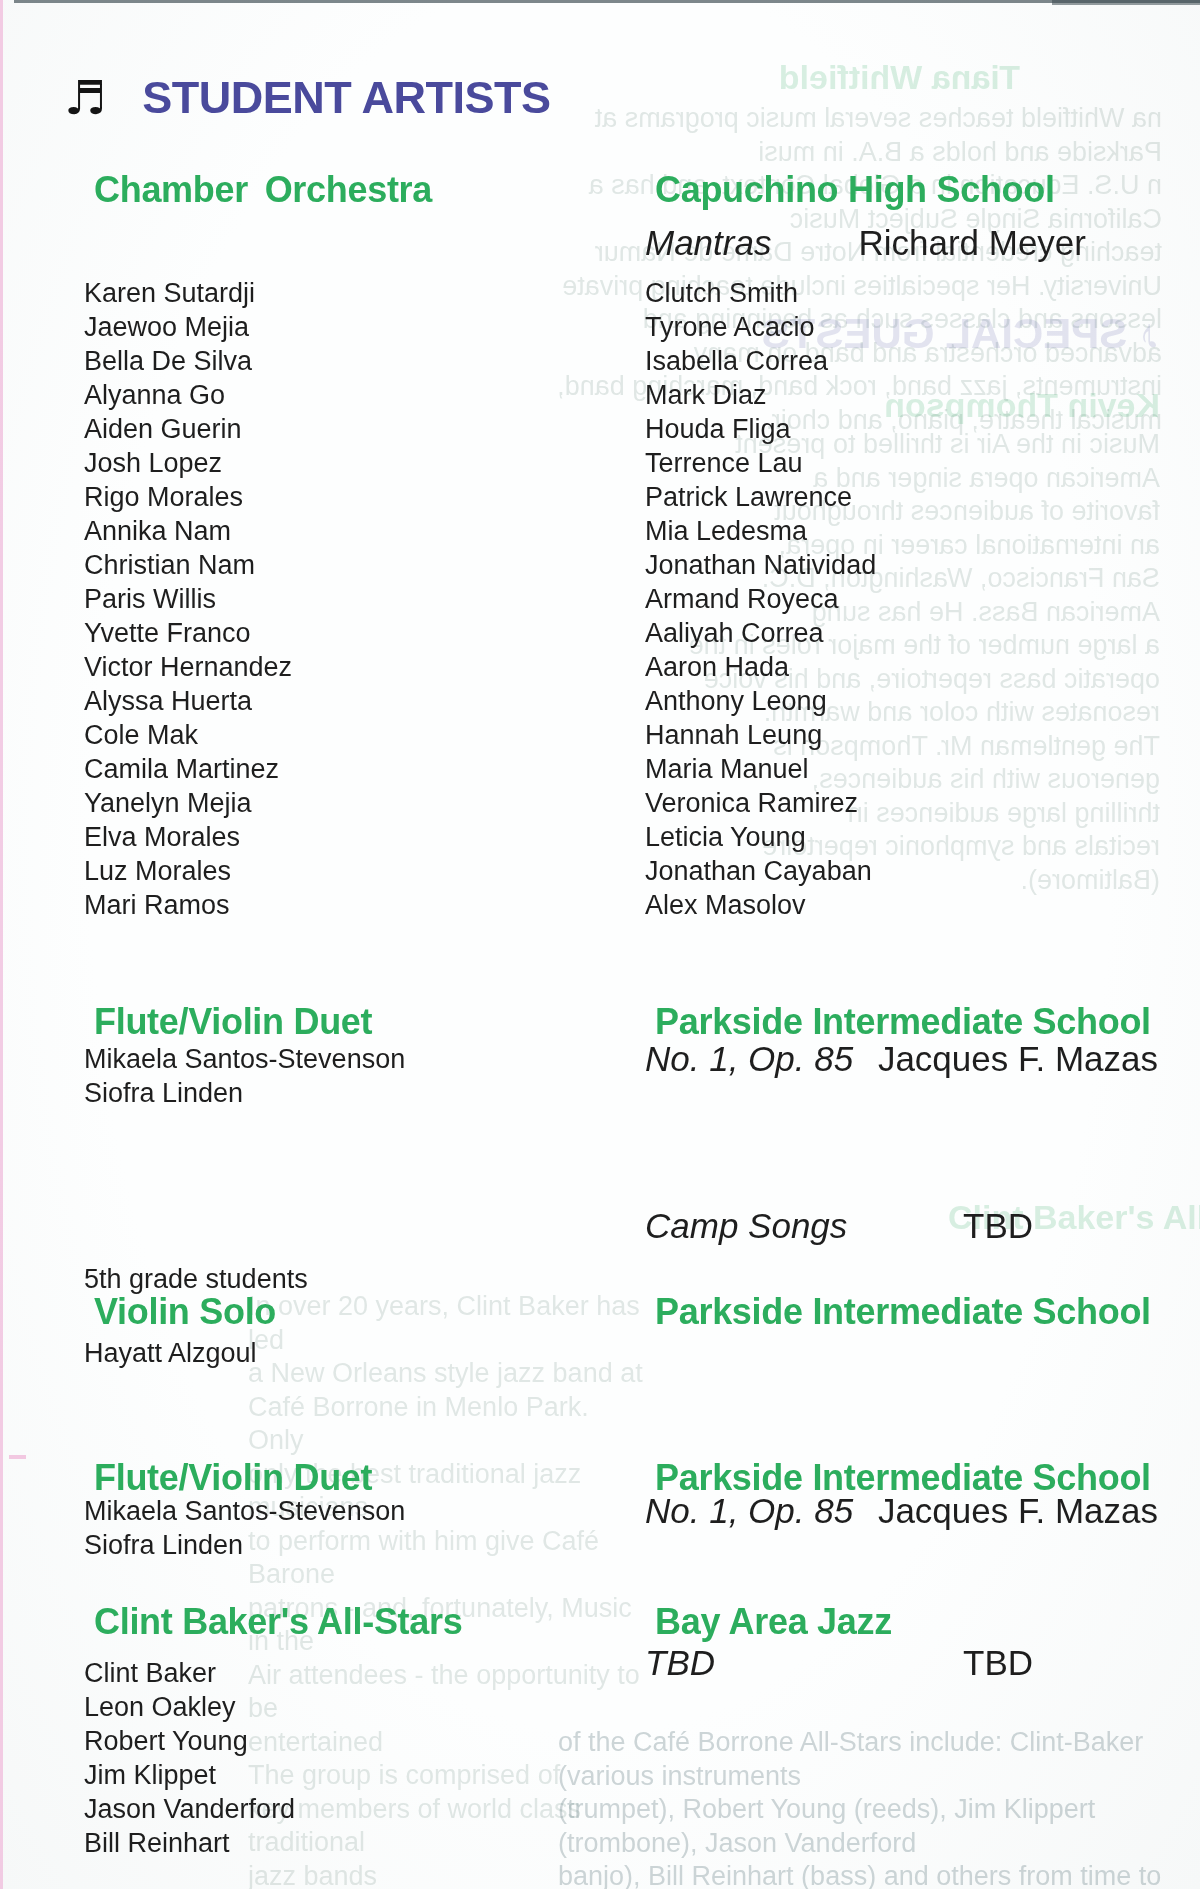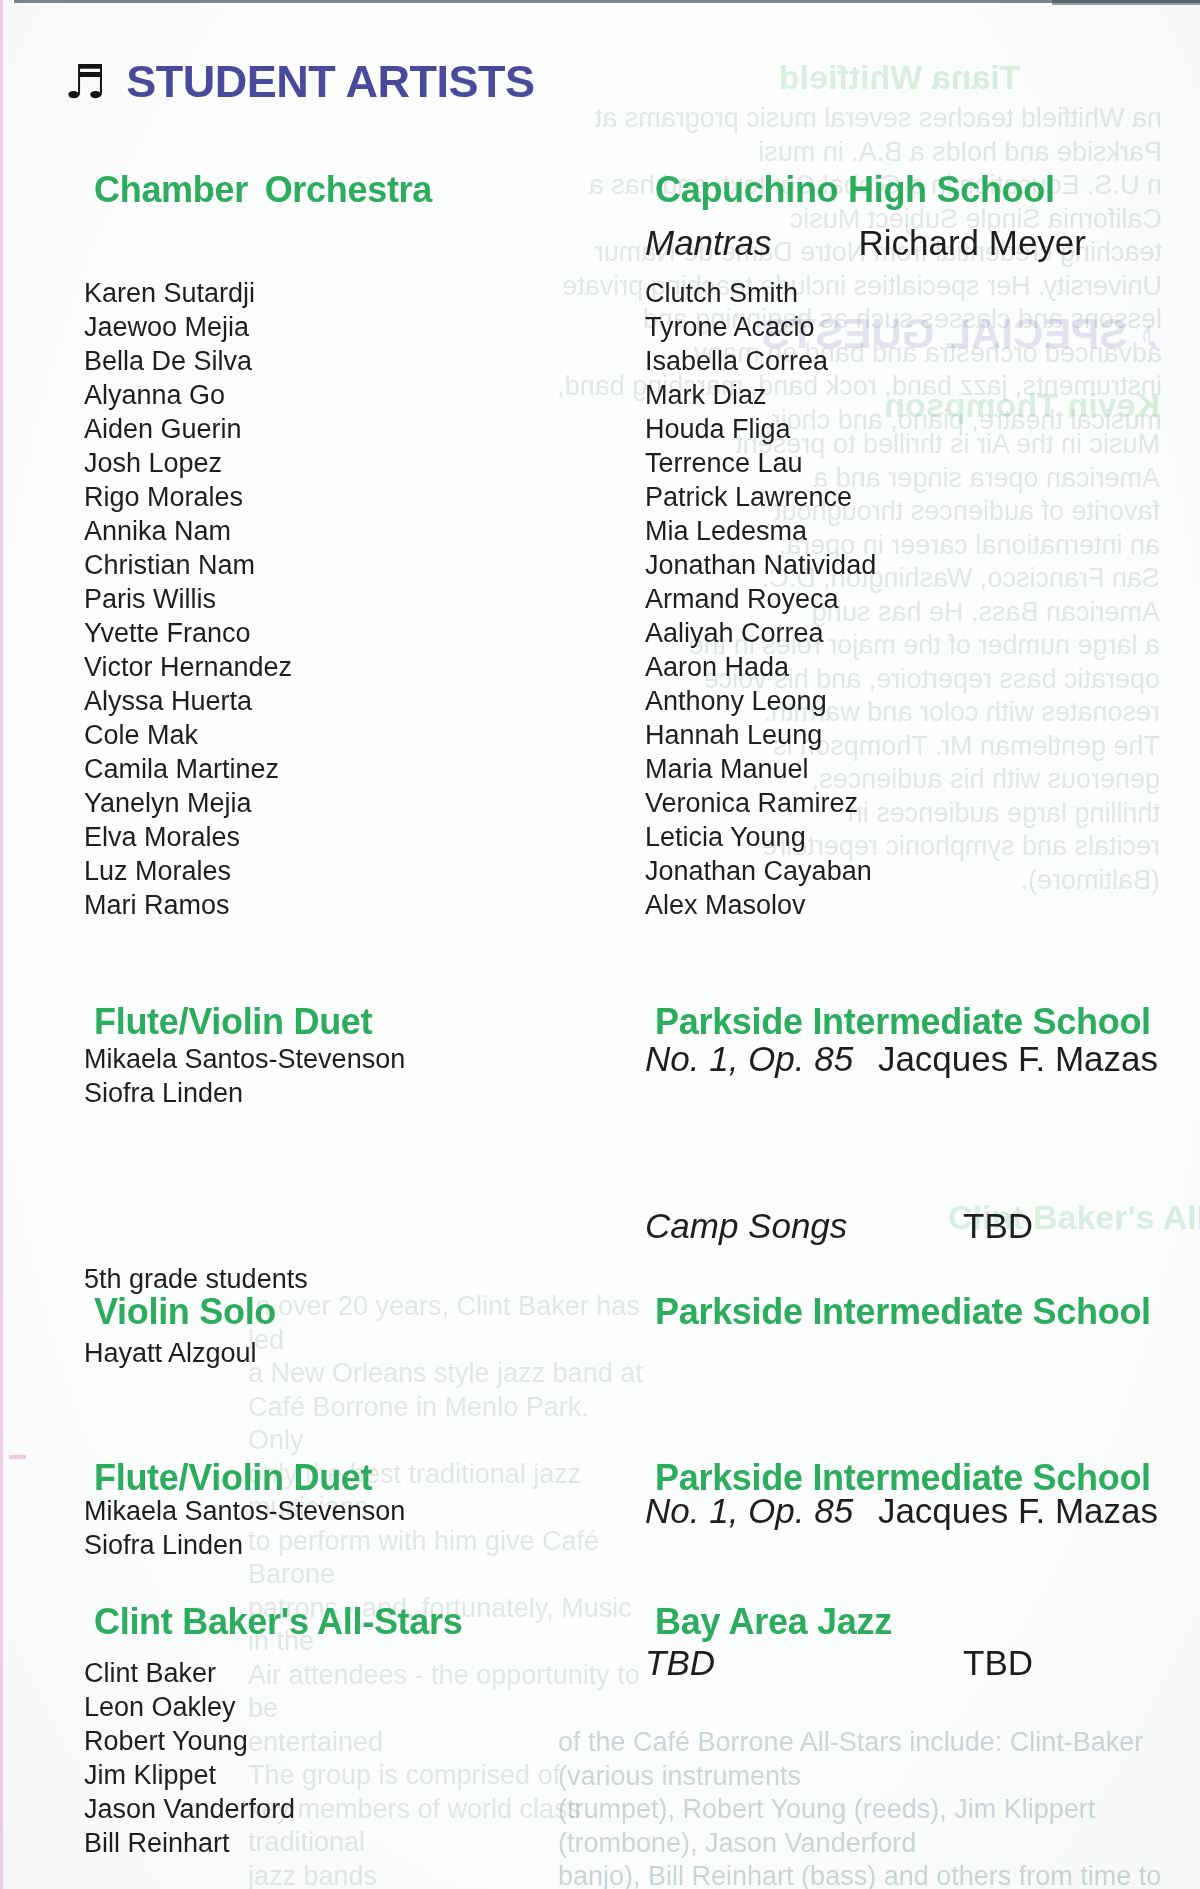--- a/index.html
+++ b/index.html
@@ -27,21 +27,21 @@
   .g3{left:560px;top:310px;width:600px;}
   .g4{left:540px;top:386px;width:620px;}
   .g5{left:540px;top:428px;width:620px;}
   .g6{left:540px;top:850px;width:622px;}
   .g7{left:248px;top:1290px;width:400px;}
   .g8{left:948px;top:1198px;width:320px;white-space:nowrap;font-size:30px;}
   .g9{left:558px;top:1726px;width:604px;}
   
   .page-header{position:absolute;left:64px;top:58px;display:flex;align-items:center;gap:20px;}
   .note-icon{font-family:"DejaVu Sans",sans-serif;font-size:47px;line-height:1;color:#141414;}
-  .page-title{font-size:45px;font-weight:bold;letter-spacing:-0.5px;margin:0;line-height:1.05;
+  .page-title{font-size:45px;font-weight:bold;letter-spacing:-0.5px;margin:16px;line-height:1.05;
     color:var(--purple,#4a4a9c);}
   
   .heading{position:absolute;margin:10px;font-size:36px;font-weight:bold;letter-spacing:-0.3px;
     line-height:1.1;color:var(--green,#2cad5d);}
   .left-x{left:84px;}
   .right-x{left:645px;}
   .ws{word-spacing:7px;}
   .names{position:absolute;font-size:27px;line-height:34px;color:var(--body,#1e1e1e);}
   .meta{position:absolute;left:645px;width:513px;display:flex;align-items:flex-start;
     font-size:35px;line-height:34px;color:var(--body,#1e1e1e);}

